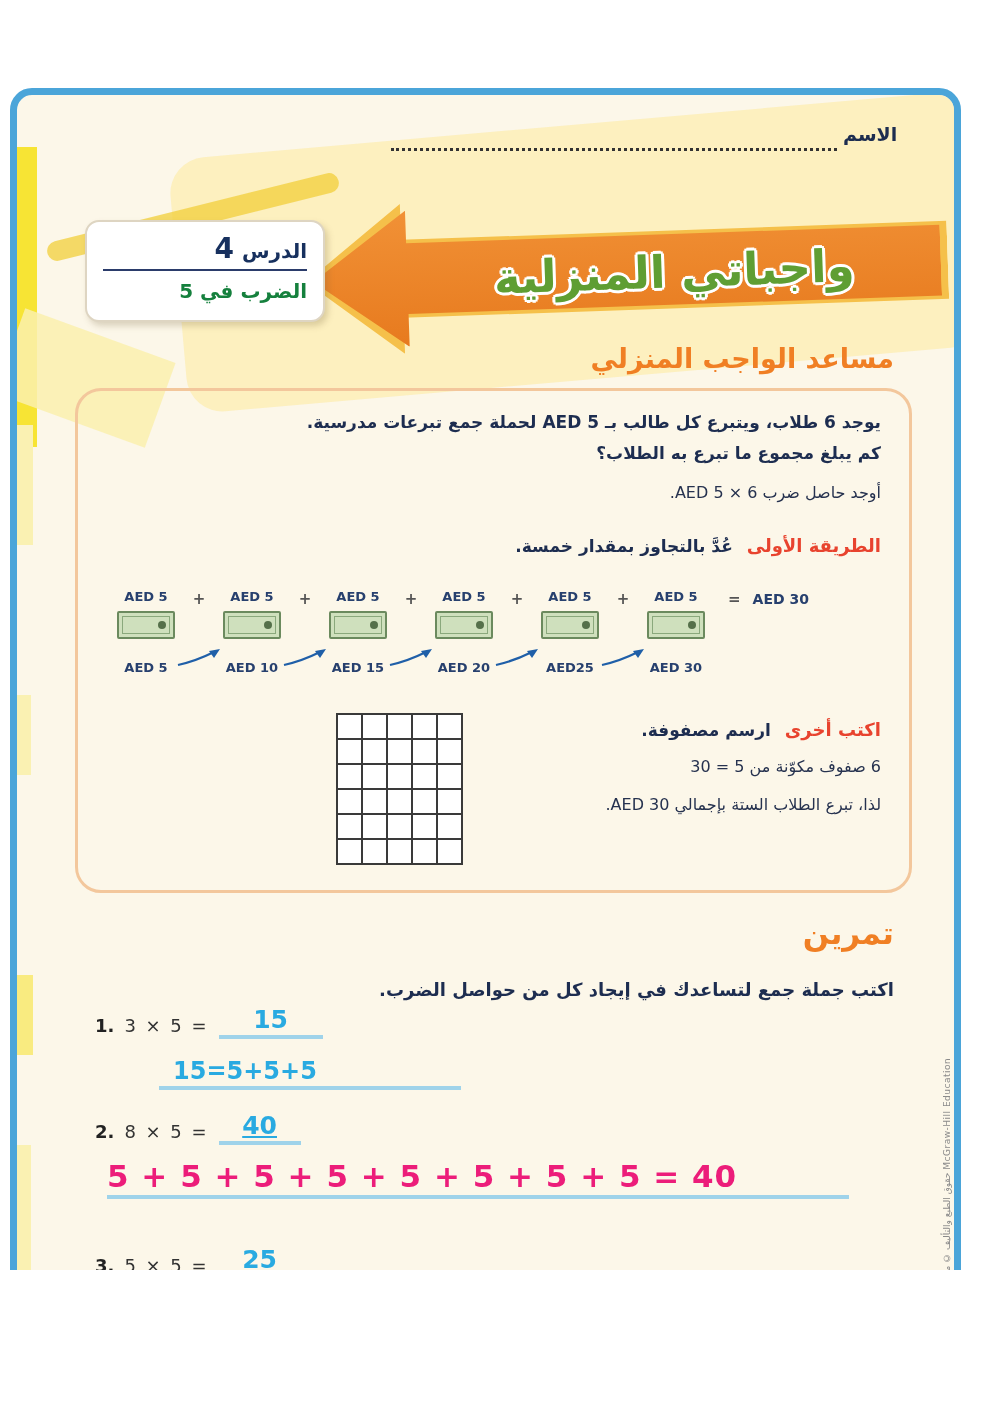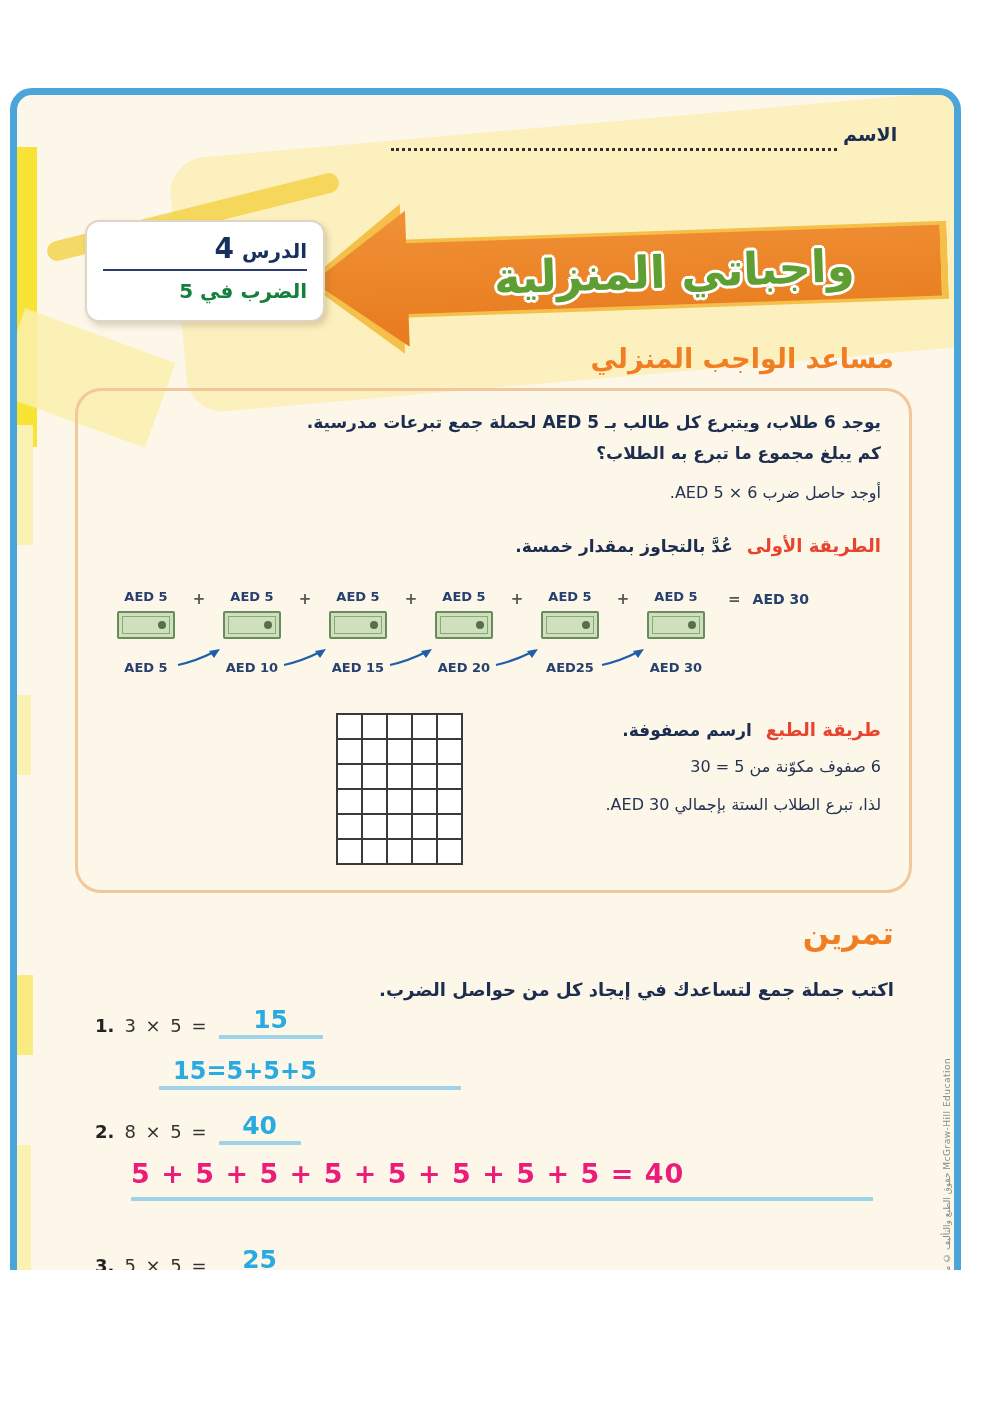--- a/index.html
+++ b/index.html
@@ -87,21 +87,21 @@
   .problem { position: absolute; left: 78px; }
   #p1 { top: 912px; } #p2 { top: 1018px; } #p3 { top: 1104px; }
   .prob-line { display: flex; align-items: flex-end; gap: 10px; }
   .prob-num  { font-weight: bold; font-size: 18px; color: #222; padding-bottom: 3px; }
   .prob-expr { letter-spacing: 2px; font-size: 18px; color: #333; padding-bottom: 3px; }
   .answer-slot { display: inline-block; border-bottom: 4px solid #9fd3ea; text-align: center; font-weight: bold; font-size: 25px; line-height: 1; padding: 0 8px 3px; }
   #p1 .answer-slot { min-width: 104px; }
   #p2 .answer-slot, #p3 .answer-slot { min-width: 82px; }
   .addition-row { border-bottom: 4px solid #9fd3ea; font-weight: bold; line-height: 1.1; }
   #p1 .addition-row { margin-left: 64px; width: 302px; margin-top: 19px;  font-size: 24px; padding: 0 0 2px 14px; }
-  #p2 .addition-row { margin-left: 36px; width: 742px; margin-top: 14px; font-size: 27px; letter-spacing: 1px; padding-bottom: 8px; }
+  #p2 .addition-row { margin-left: 12px; width: 742px; margin-top: 14px; font-size: 31px; letter-spacing: 1px; padding-bottom: 2px; }
   #p3 .addition-row { margin-left: 24px; width: 742px; margin-top: 12px; font-size: 27px; letter-spacing: 1px; padding-bottom: 4px; }
 
   .copyright { position: absolute; right: 2px; top: 820px; height: 440px; writing-mode: vertical-rl; transform: rotate(180deg); font-size: 9px; color: #8a8a8a; letter-spacing: .5px; }
 </style>
 </head>
 <body>
 
 <div class="page">
   <div class="frame">
 
@@ -238,21 +238,21 @@
           <div class="cell"></div>
           <div class="cell"></div>
           <div class="cell"></div>
           <div class="cell"></div>
           <div class="cell"></div>
           <div class="cell"></div>
           <div class="cell"></div>
         </div>
 
       <div class="hb-method" id="method2">
-        <span class="method-label">طريقة الطبع</span>
+        <span class="method-label">اكتب أخرى</span>
         <span>ارسم مصفوفة.</span>
       </div>
       <div class="hb-note" id="array-line">6 صفوف مكوّنة من 5 = 30</div>
       <div class="hb-note" id="conclusion">لذا، تبرع الطلاب الستة بإجمالي AED 30.</div>
     </div>
 
     <div class="practice-heading">تمرين</div>
     <div class="instruction">اكتب جملة جمع لتساعدك في إيجاد كل من حواصل الضرب.</div>
 
     <div class="problem" id="p1">
@@ -261,21 +261,21 @@
         <span class="prob-expr">3 × 5 =</span>
         <span class="answer-slot" style="color: rgb(41, 170, 225);">15</span>
       </div>
       <div class="addition-row" style="color: rgb(41, 170, 225);">15=5+5+5</div>
     </div>
 
     <div class="problem" id="p2">
       <div class="prob-line">
         <span class="prob-num">2.</span>
         <span class="prob-expr">8 × 5 =</span>
-        <span class="answer-slot" style="color: rgb(41, 170, 225);">40</span>
+        <span class="answer-slot" style="color: rgb(41, 170, 225); text-decoration: underline;">40</span>
       </div>
       <div class="addition-row" style="color: rgb(236, 29, 122);">5 + 5 + 5 + 5 + 5 + 5 + 5 + 5 = 40</div>
     </div>
 
     <div class="problem" id="p3">
       <div class="prob-line">
         <span class="prob-num">3.</span>
         <span class="prob-expr">5 × 5 =</span>
         <span class="answer-slot" style="color: rgb(41, 170, 225); margin-top: 48px;">25</span>
       </div>

